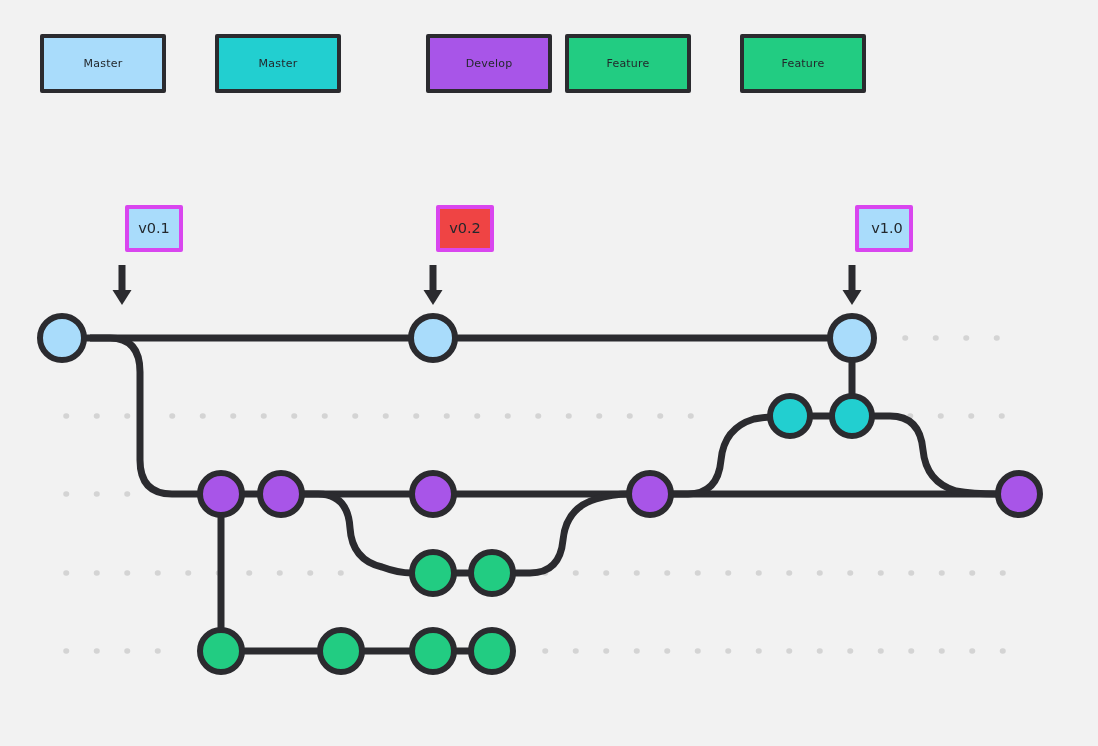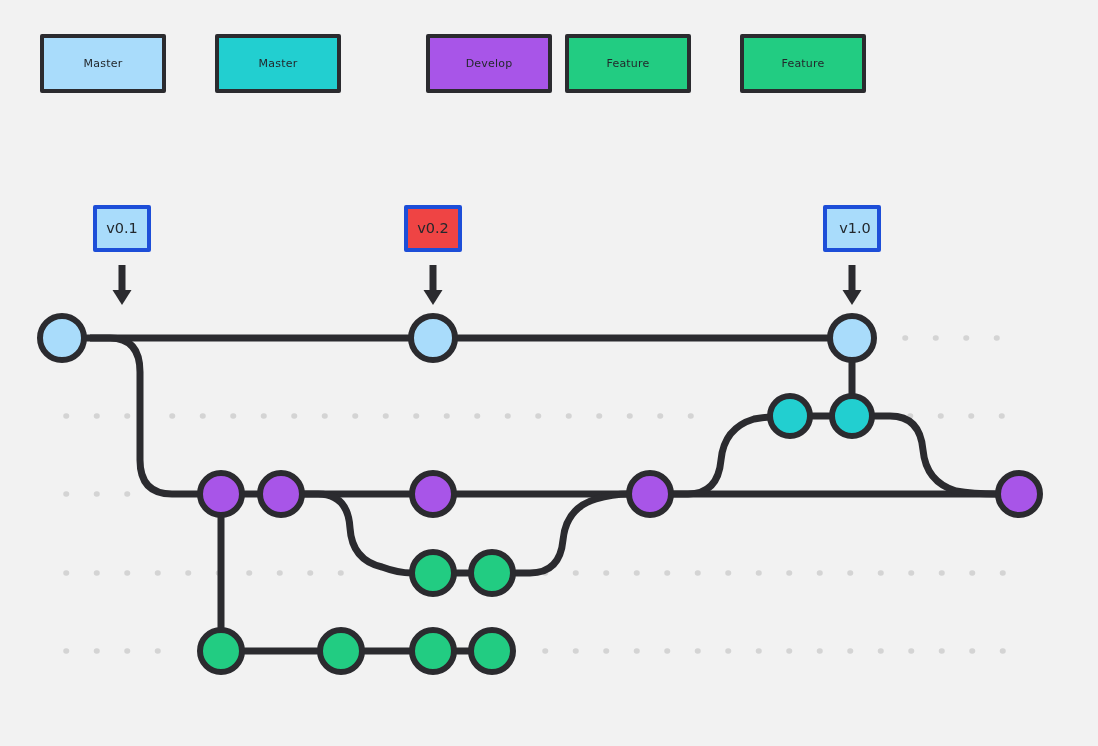--- a/index.html
+++ b/index.html
@@ -47,25 +47,26 @@
     line-height: 1;
     user-select: none;
   }
 
   
   .tag-box {
     position: absolute;
     width: 58px;
     height: 47px;
     box-sizing: border-box;
-    border: 4px solid #1d4ed8;
+    border: 4px solid #d946ef;
     border-radius: 2px;
     display: flex;
     align-items: center;
     justify-content: center;
+    margin-left: 32px;
   }
   .tag-label {
     font-size: 14.5px;
     color: #23282c;
     line-height: 1;
     user-select: none;
   }
 
   
   #graph {

